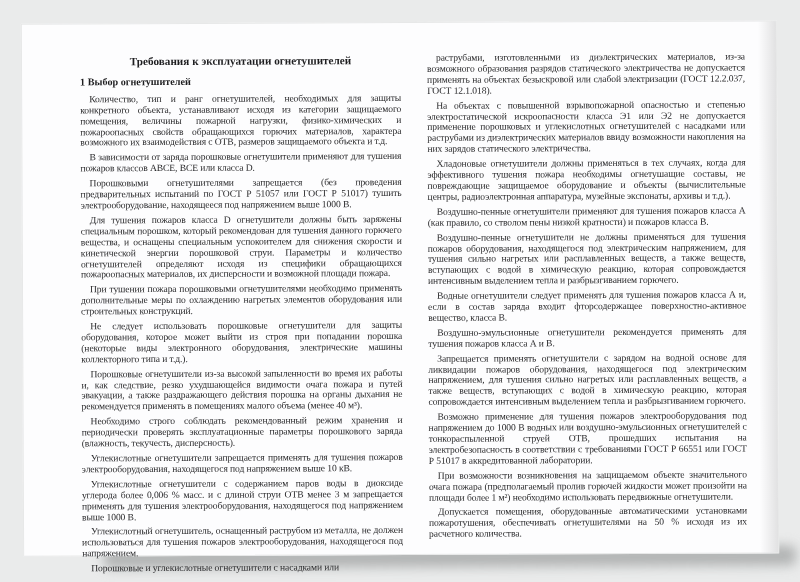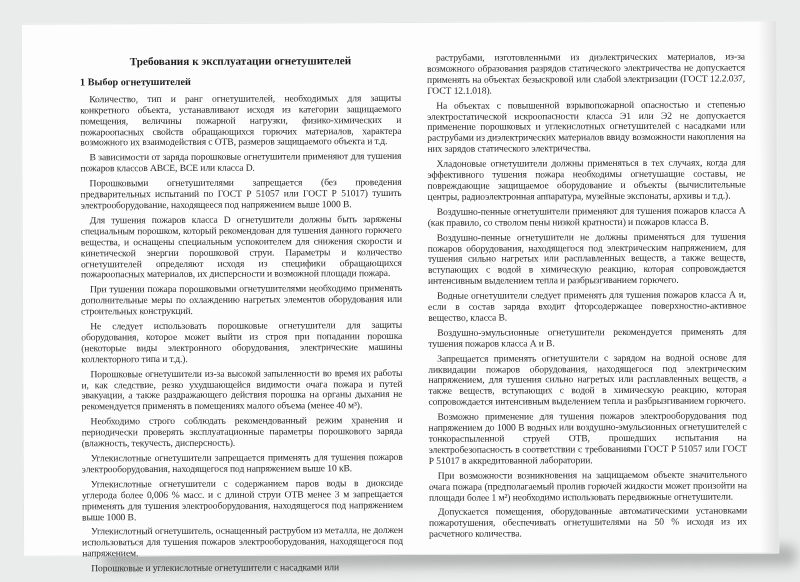--- a/index.html
+++ b/index.html
@@ -101,19 +101,19 @@
 
     <div class="col col-right">
       <p>раструбами, изготовленными из диэлектрических материалов, из-за возможного образования разрядов статического электричества не допускается применять на объектах безыскровой или слабой электризации (ГОСТ 12.2.037, ГОСТ 12.1.018).</p>
       <p>На объектах с повышенной взрывопожарной опасностью и степенью электростатической искроопасности класса Э1 или Э2 не допускается применение порошковых и углекислотных огнетушителей с насадками или раструбами из диэлектрических материалов ввиду возможности накопления на них зарядов статического электричества.</p>
       <p>Хладоновые огнетушители должны применяться в тех случаях, когда для эффективного тушения пожара необходимы огнетушащие составы, не повреждающие защищаемое оборудование и объекты (вычислительные центры, радиоэлектронная аппаратура, музейные экспонаты, архивы и т.д.).</p>
       <p>Воздушно-пенные огнетушители применяют для тушения пожаров класса А (как правило, со стволом пены низкой кратности) и пожаров класса В.</p>
       <p>Воздушно-пенные огнетушители не должны применяться для тушения пожаров оборудования, находящегося под электрическим напряжением, для тушения сильно нагретых или расплавленных веществ, а также веществ, вступающих с водой в химическую реакцию, которая сопровождается интенсивным выделением тепла и разбрызгиванием горючего.</p>
       <p>Водные огнетушители следует применять для тушения пожаров класса А и, если в состав заряда входит фторсодержащее поверхностно-активное вещество, класса В.</p>
       <p>Воздушно-эмульсионные огнетушители рекомендуется применять для тушения пожаров класса А и В.</p>
       <p>Запрещается применять огнетушители с зарядом на водной основе для ликвидации пожаров оборудования, находящегося под электрическим напряжением, для тушения сильно нагретых или расплавленных веществ, а также веществ, вступающих с водой в химическую реакцию, которая сопровождается интенсивным выделением тепла и разбрызгиванием горючего.</p>
-      <p>Возможно применение для тушения пожаров электрооборудования под напряжением до 1000 В водных или воздушно-эмульсионных огнетушителей с тонкораспыленной струей ОТВ, прошедших испытания на электробезопасность в соответствии с требованиями ГОСТ Р 51057 или ГОСТ Р 51017 в аккредитованной лаборатории.</p>
+      <p>Возможно применение для тушения пожаров электрооборудования под напряжением до 1000 В водных или воздушно-эмульсионных огнетушителей с тонкораспыленной струей ОТВ, прошедших испытания на электробезопасность в соответствии с требованиями ГОСТ Р 66551 или ГОСТ Р 51017 в аккредитованной лаборатории.</p>
       <p>При возможности возникновения на защищаемом объекте значительного очага пожара (предполагаемый пролив горючей жидкости может произойти на площади более 1 м²) необходимо использовать передвижные огнетушители.</p>
       <p>Допускается помещения, оборудованные автоматическими установками пожаротушения, обеспечивать огнетушителями на 50 % исходя из их расчетного количества.</p>
     </div>
 
   </div>
 </div>
 
 </body></html>

